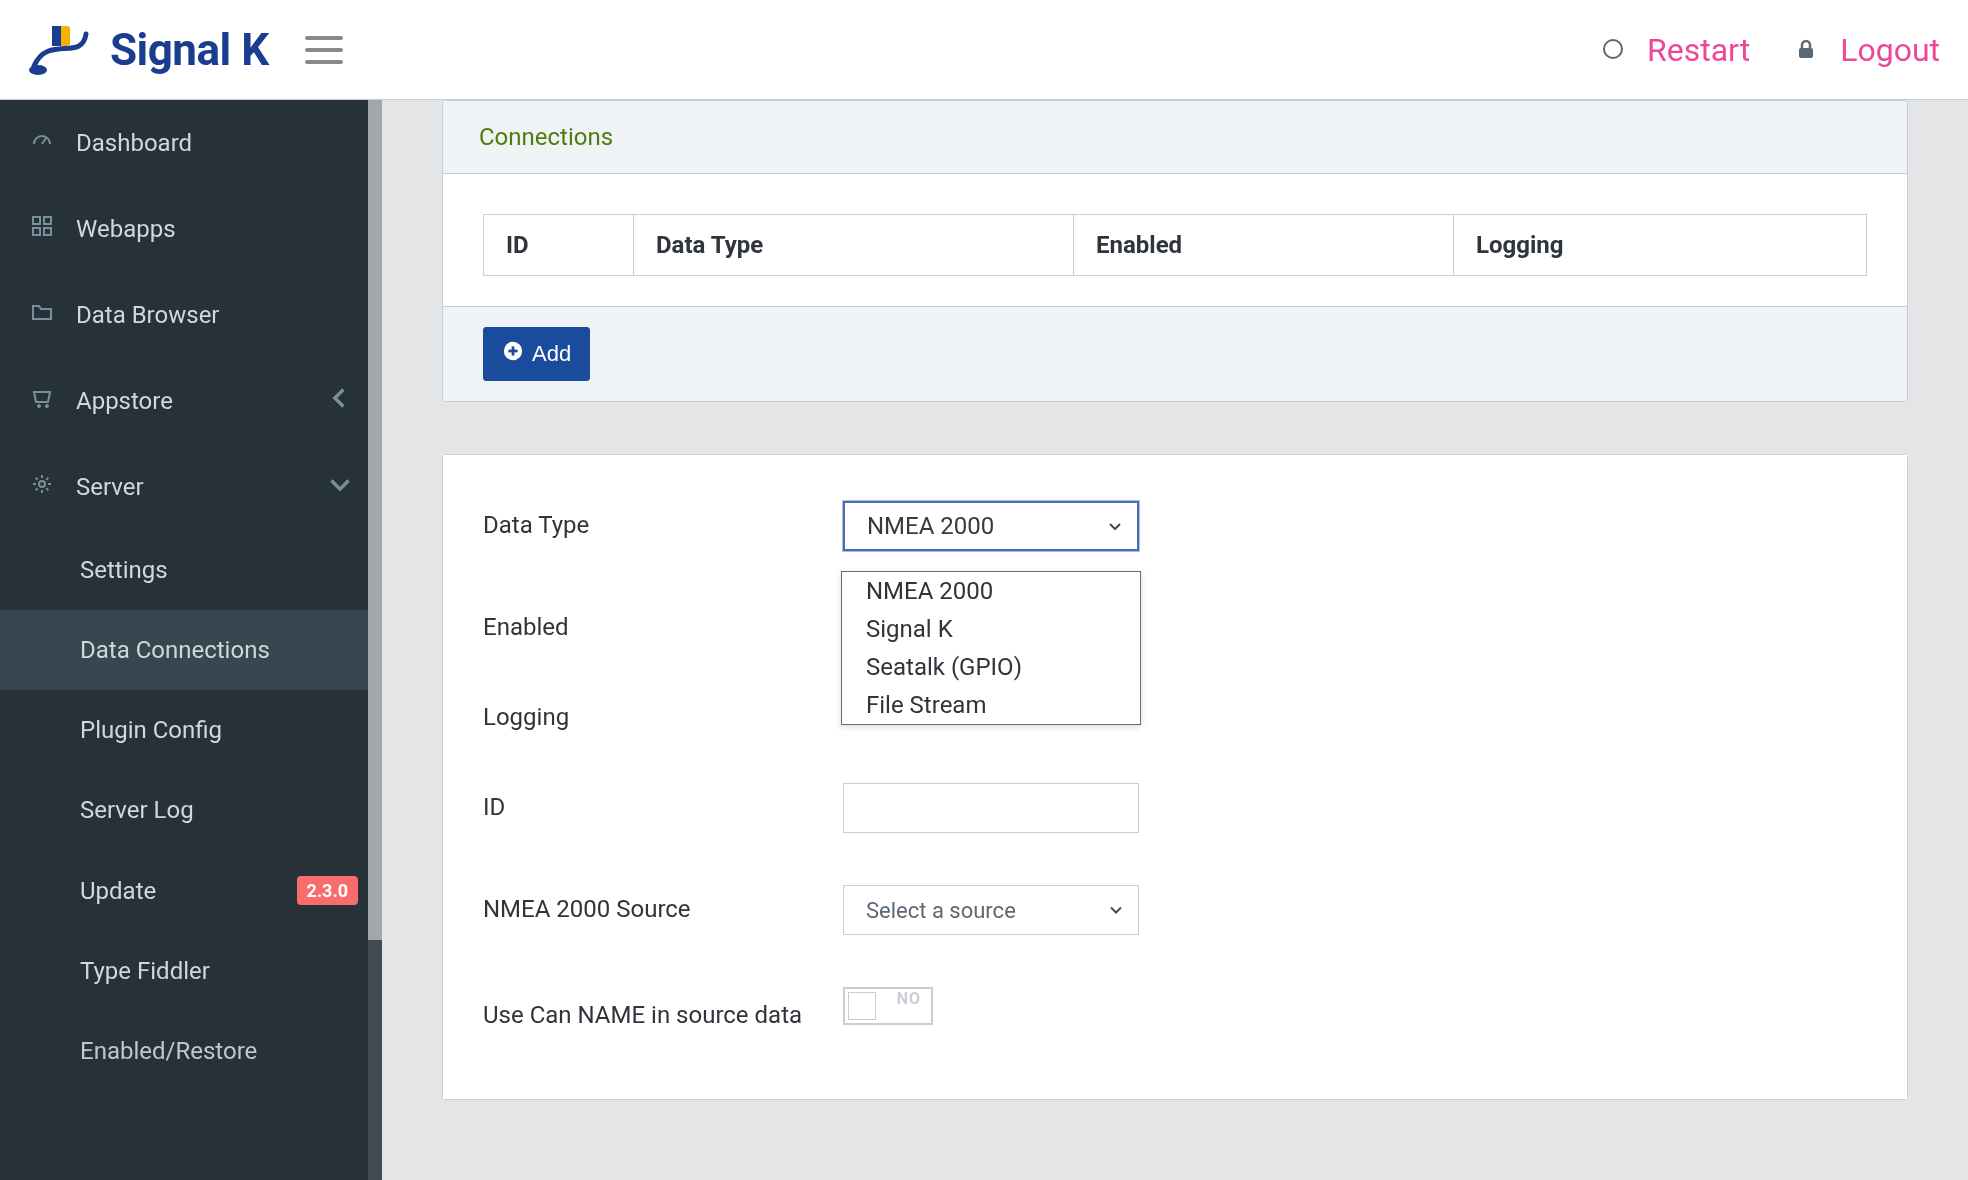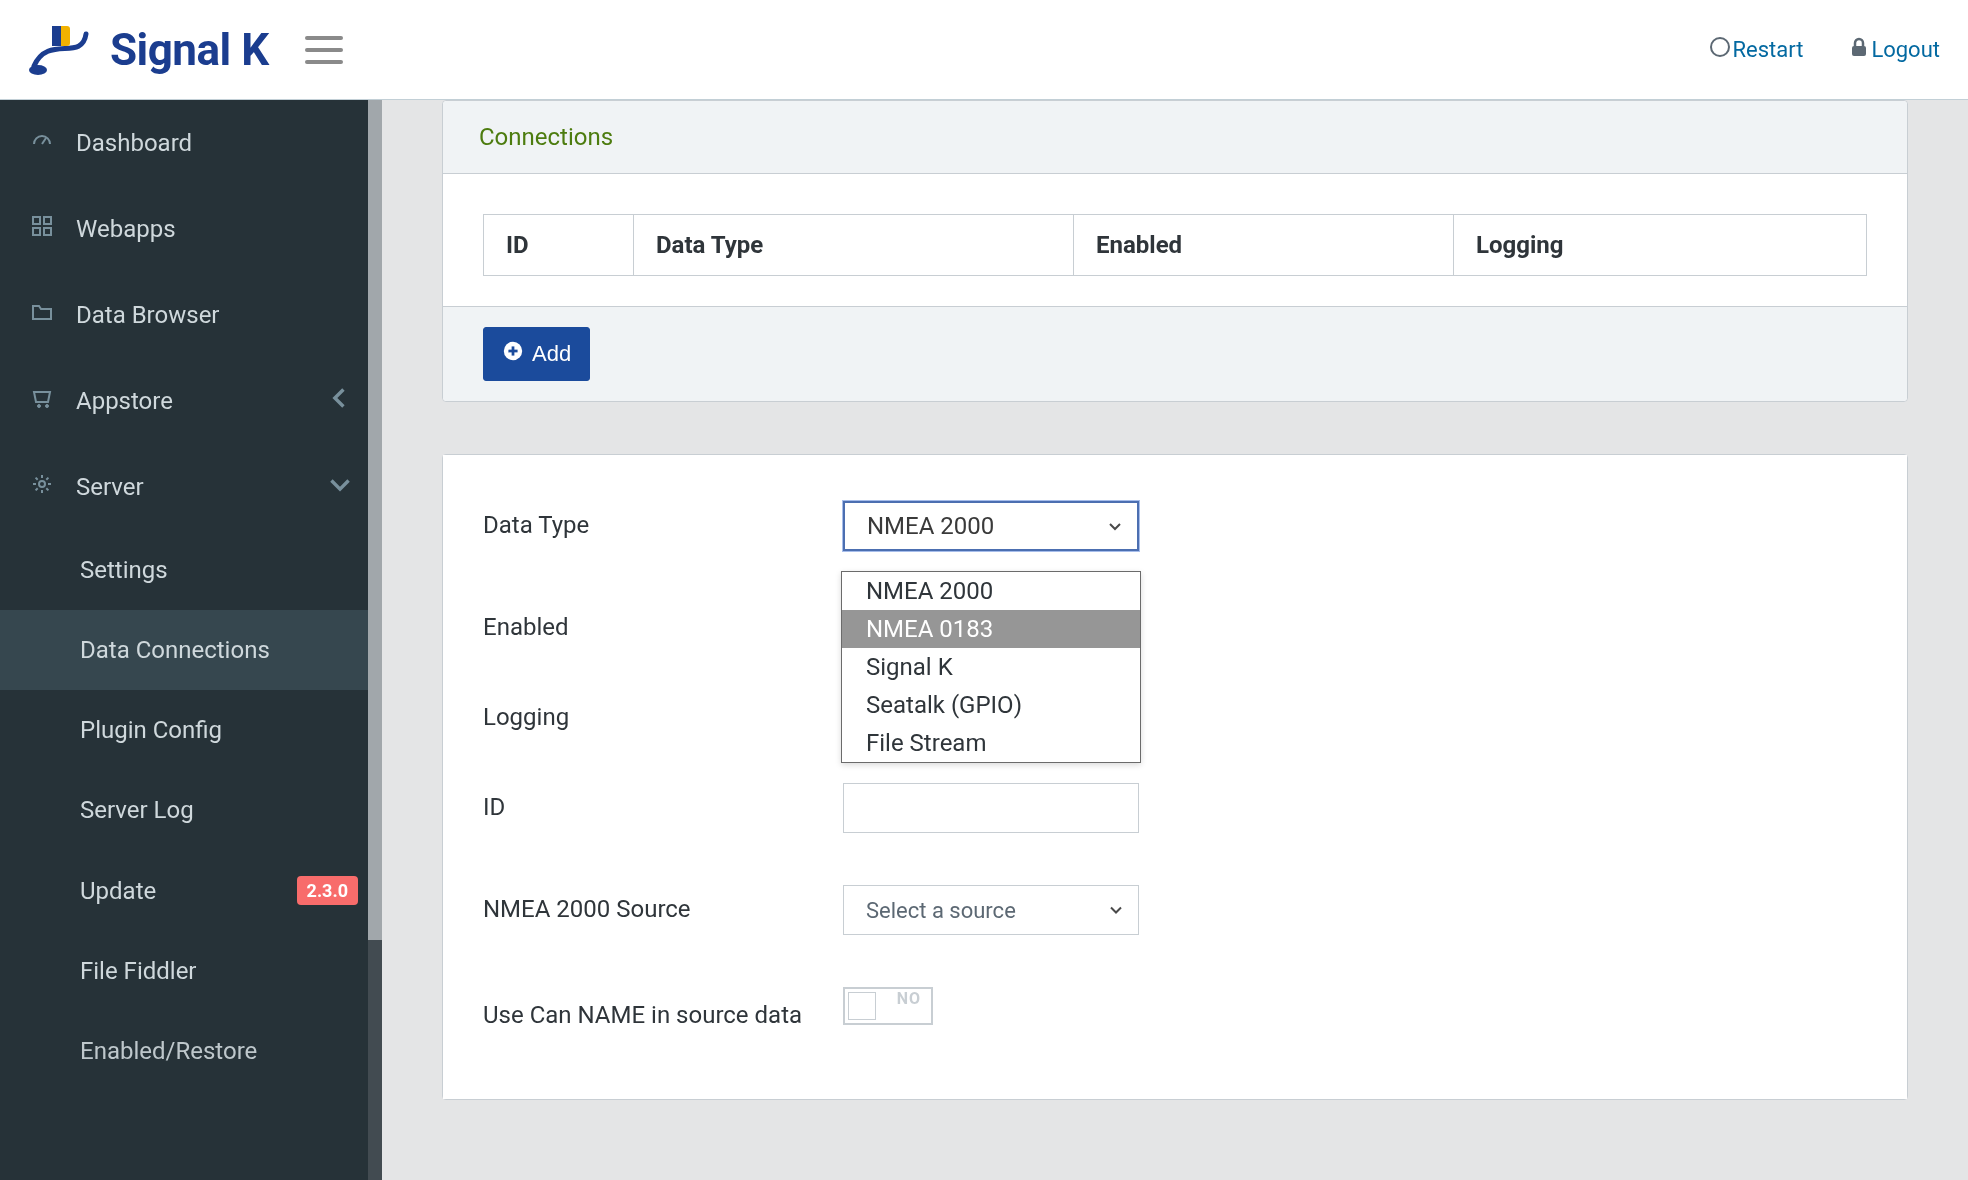--- a/index.html
+++ b/index.html
@@ -7,21 +7,21 @@
   .wrap { width: 1968px; height: 1180px; overflow: hidden; }
 
   
   .header { height: 100px; background: #fff; border-bottom: 1px solid #c2cfd6; display: flex; align-items: center; padding: 0 28px; position: relative; }
   .brand { display: flex; align-items: center; gap: 18px; }
   .brand svg { width: 64px; height: 60px; display: block; }
   .brand-text { font-size: 44px; font-weight: 700; color: #1b3d8f; letter-spacing: -0.5px; }
   .hamburger { margin-left: 28px; cursor: pointer; padding: 8px; }
   .hamburger svg { width: 38px; height: 34px; display: block; }
   .header-right { margin-left: auto; display: flex; align-items: center; gap: 44px; }
-  .hdr-link { display: inline-flex; align-items: center; gap: 0; color: #0369a1; font-size: 22px; cursor: pointer; }
+  .hdr-link { display: inline-flex; align-items: center; gap: 22px; color: #ec4899; font-size: 32px; cursor: pointer; }
   .hdr-link svg { width: 24px; height: 24px; }
 
   
   .body { display: flex; height: calc(1180px - 100px); }
   .sidebar { width: 382px; background: #263238; color: #cfd8dc; overflow: hidden; position: relative; }
   .nav-item { display: flex; align-items: center; gap: 22px; padding: 28px 30px; color: #cfd8dc; font-size: 24px; cursor: pointer; position: relative; }
   .nav-item svg { width: 24px; height: 24px; flex: 0 0 24px; fill: #78909c; stroke: #78909c; }
   .nav-item .caret { margin-left: auto; }
   .sub-item { display: flex; align-items: center; padding: 26px 0 26px 80px; font-size: 24px; color: #cfd8dc; cursor: pointer; position: relative; }
   .sub-item.active { background: #36474f; }
@@ -173,21 +173,21 @@
         <span>Plugin Config</span>
       </div>
       <div class="sub-item">
         <span>Server Log</span>
       </div>
       <div class="sub-item">
         <span>Update</span>
         <span class="badge">2.3.0</span>
       </div>
       <div class="sub-item">
-        <span>File Fiddler</span>
+        <span>Type Fiddler</span>
       </div>
       <div class="sub-item" style="padding-bottom:0; opacity:.9">
         <span>Enabled/Restore</span>
       </div>
 
       <div class="sidebar-scrollbar">
         <div class="sidebar-thumb"></div>
       </div>
     </div>
 
@@ -227,21 +227,20 @@
             <div class="form-ctrl">
               <div class="select-wrap">
                 <div class="select">
                   <span>NMEA 2000</span>
                   <span class="chev"><svg width="16" height="16" viewBox="0 0 16 16">
                         <path d="M3 6l5 5 5-5" fill="none" stroke="#4a4a4a" stroke-width="2"></path>
                       </svg></span>
                 </div>
                 <div class="dropdown" id="dt-dropdown">
                     <div class="opt">NMEA 2000</div>
-                    <div class="opt hl">NMEA 0183</div>
                     <div class="opt">Signal K</div>
                     <div class="opt">Seatalk (GPIO)</div>
                     <div class="opt">File Stream</div>
                   </div>
               </div>
             </div>
           </div>
 
           <div class="form-row">
             <div class="form-label">Enabled</div>

